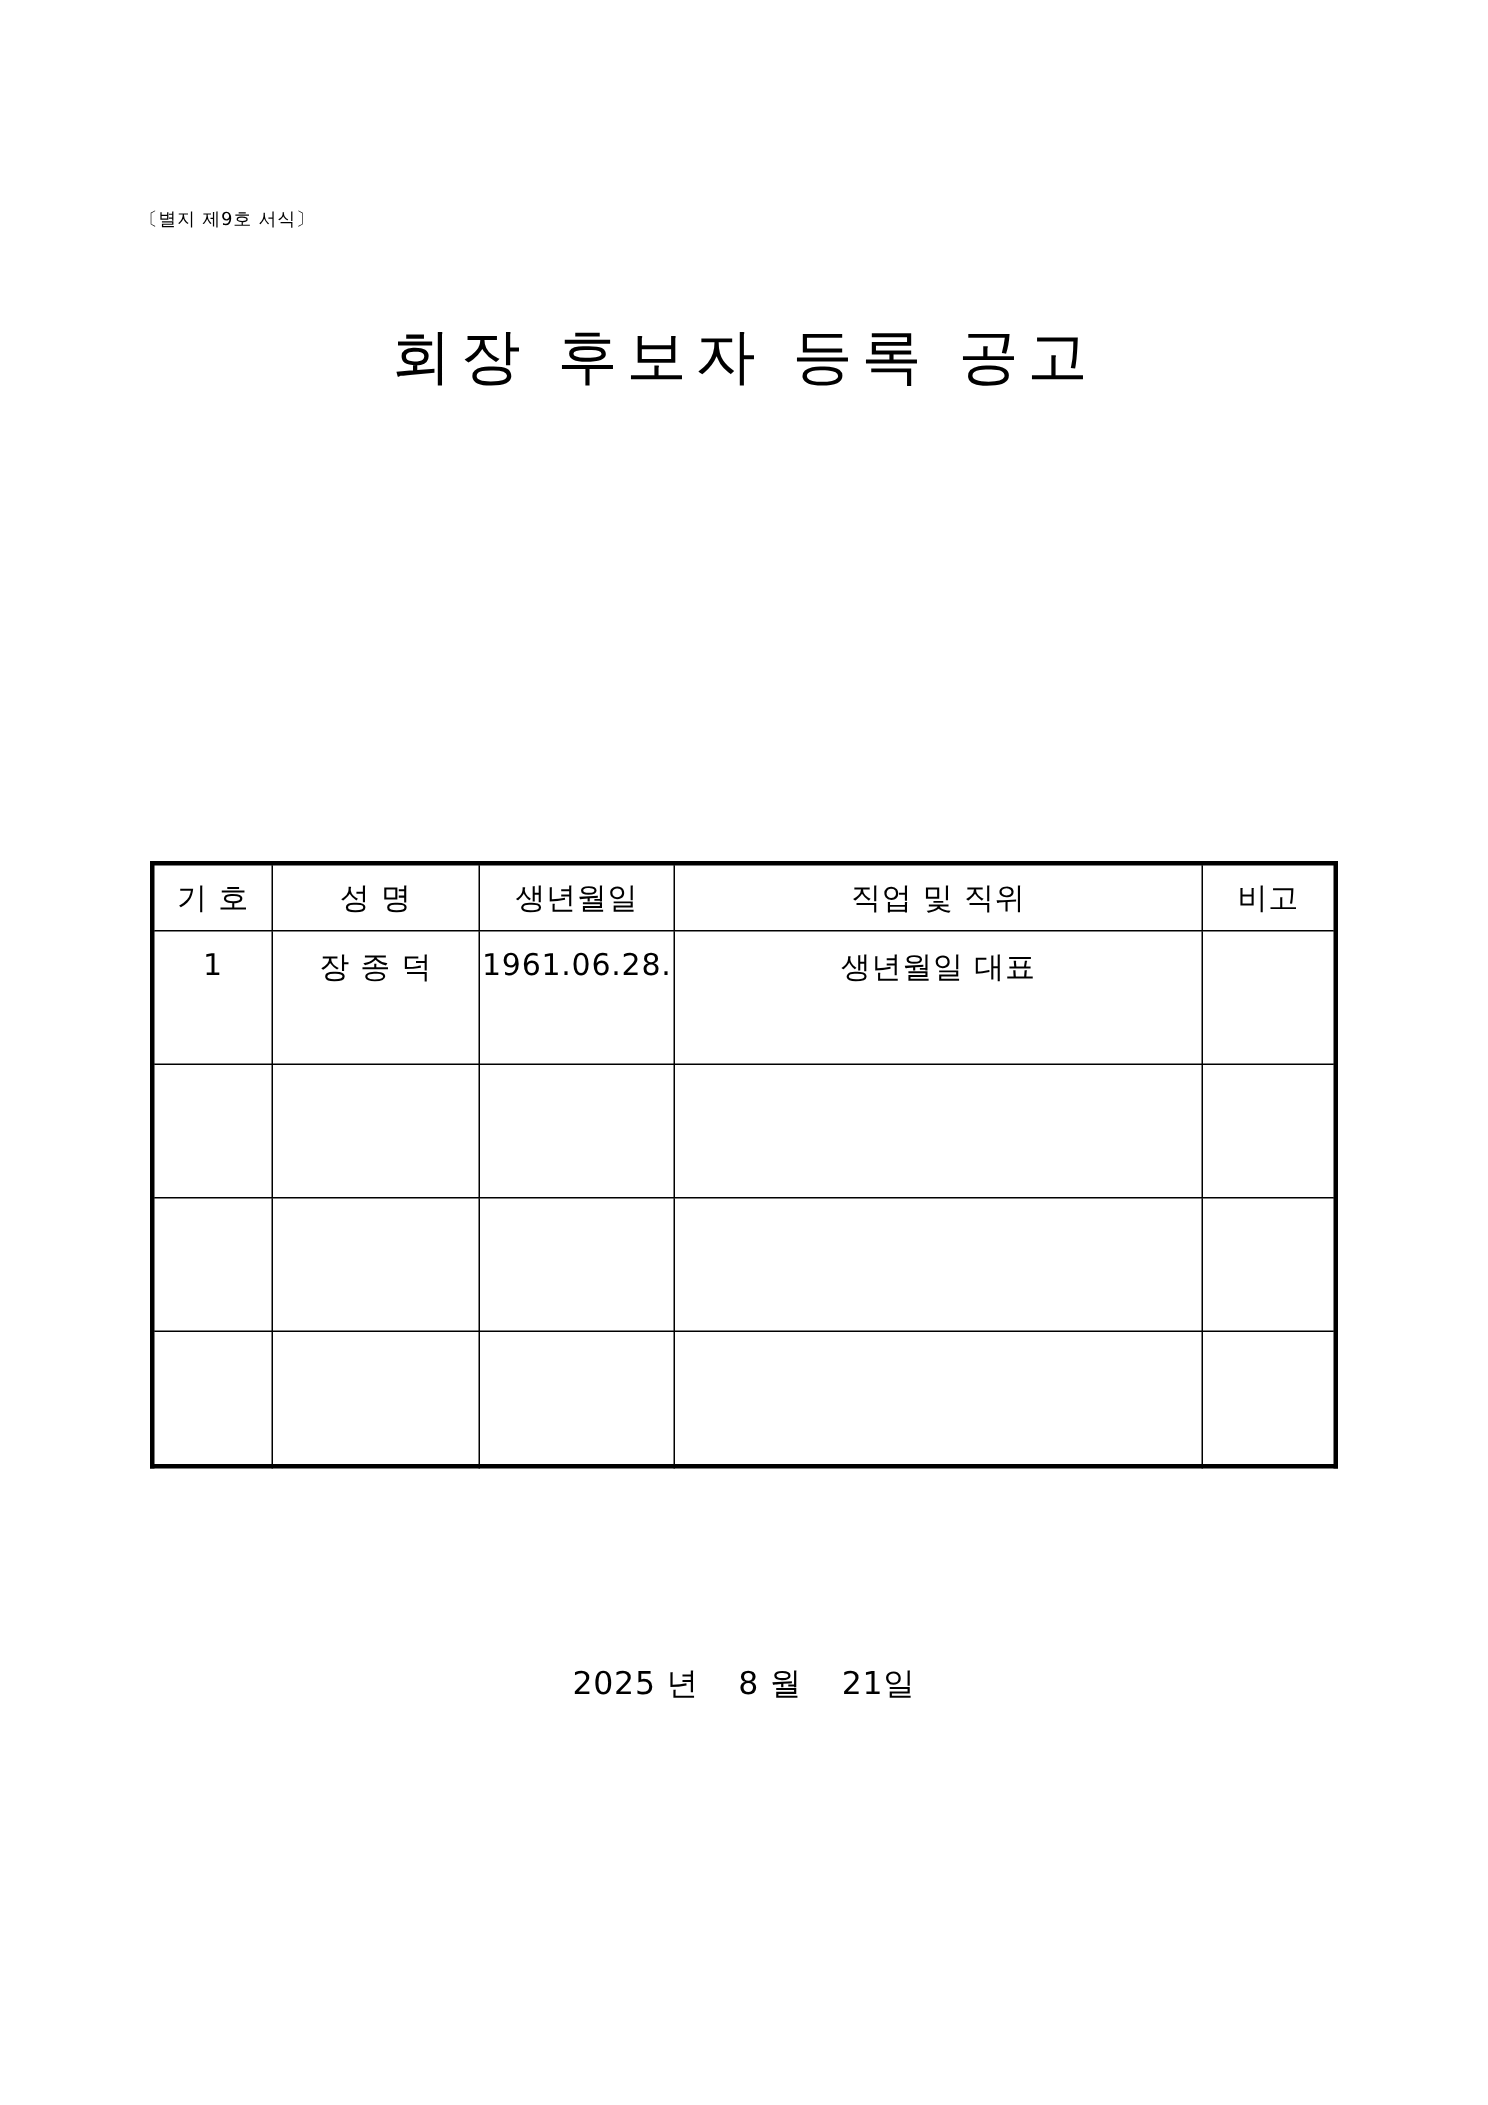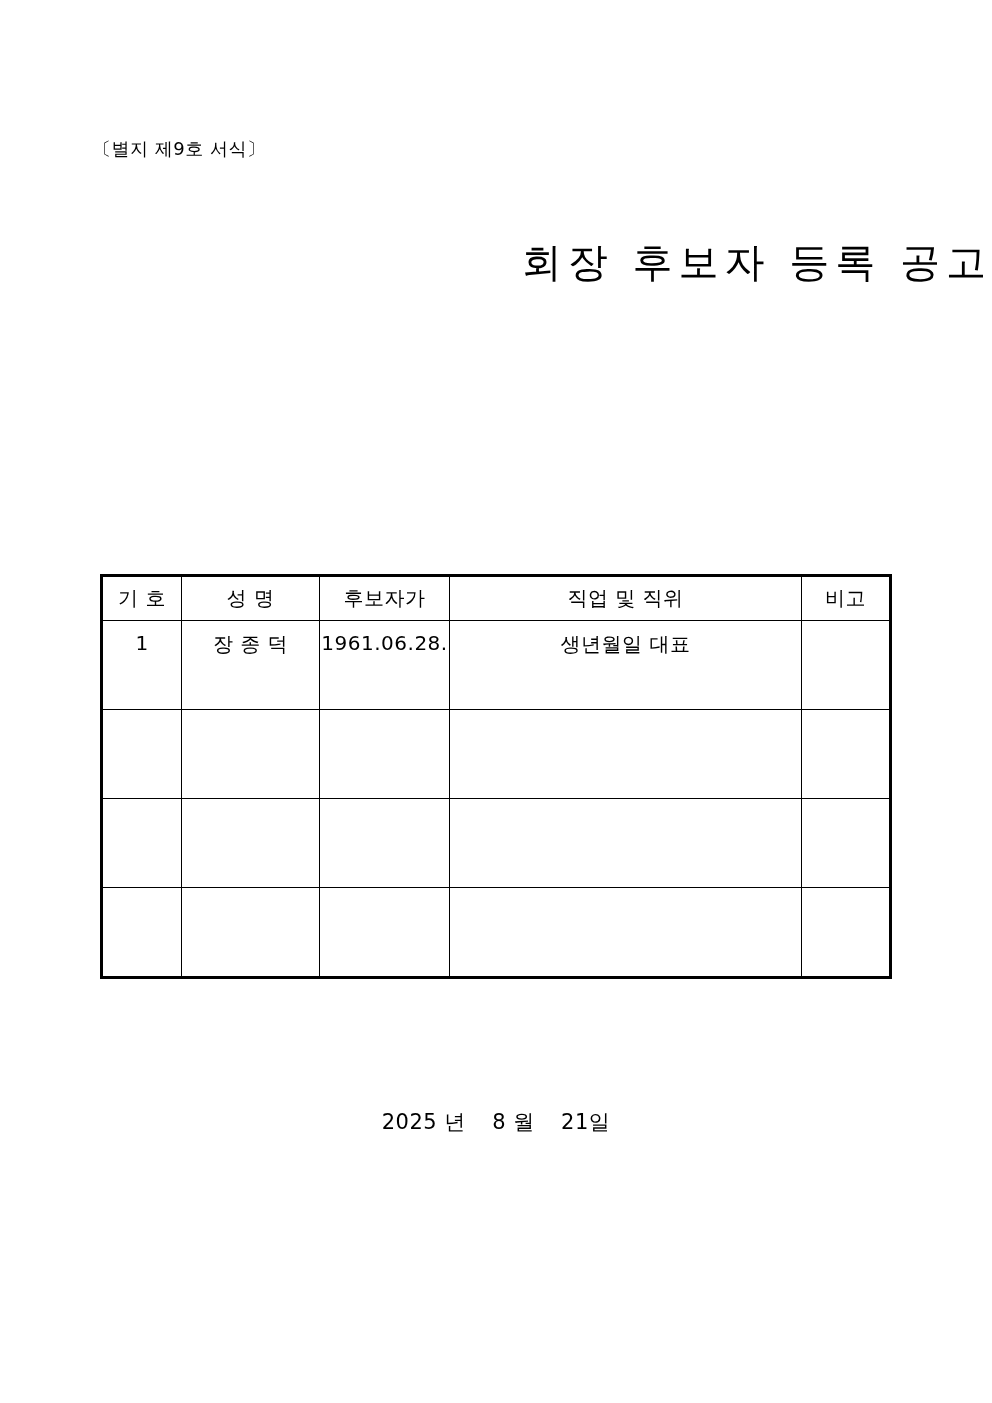--- a/index.html
+++ b/index.html
@@ -20,38 +20,37 @@
   .page {
     position: absolute;
     inset: 0;
   }
 
   
   .form-code {
     position: absolute;
     left: 93px;
     top: 140px;
-    font-size: 18px;
+    font-size: 12px;
     letter-spacing: 0.5px;
     white-space: nowrap;
     line-height: 1;
   }
 
   
   .doc-title {
     position: absolute;
     left: 0;
     right: 0;
     top: 214px;
-    text-align: right;
+    text-align: center;
     font-size: 40px;
     letter-spacing: 6px;
     line-height: 1.2;
     white-space: nowrap;
-    margin-top: 24px;
   }
 
   
   .body-text {
     position: absolute;
     left: 93px;
     width: 812px;
     top: 400px;
     font-size: 21px;
     line-height: 66px;
@@ -141,21 +140,21 @@
         <col class="c1">
           <col class="c2">
           <col class="c3">
           <col class="c4">
           <col class="c5">
       </colgroup>
       <tbody>
         <tr class="head">
           <td>기 호</td>
           <td>성 명</td>
-          <td>후보자가</td>
+          <td>생년월일</td>
           <td>직업 및 직위</td>
           <td>비고</td>
         </tr>
 
         <tr class="body">
           <td>1</td>
           <td>장 종 덕</td>
           <td>1961.06.28.</td>
           <td>생년월일 대표</td>
           <td></td>

